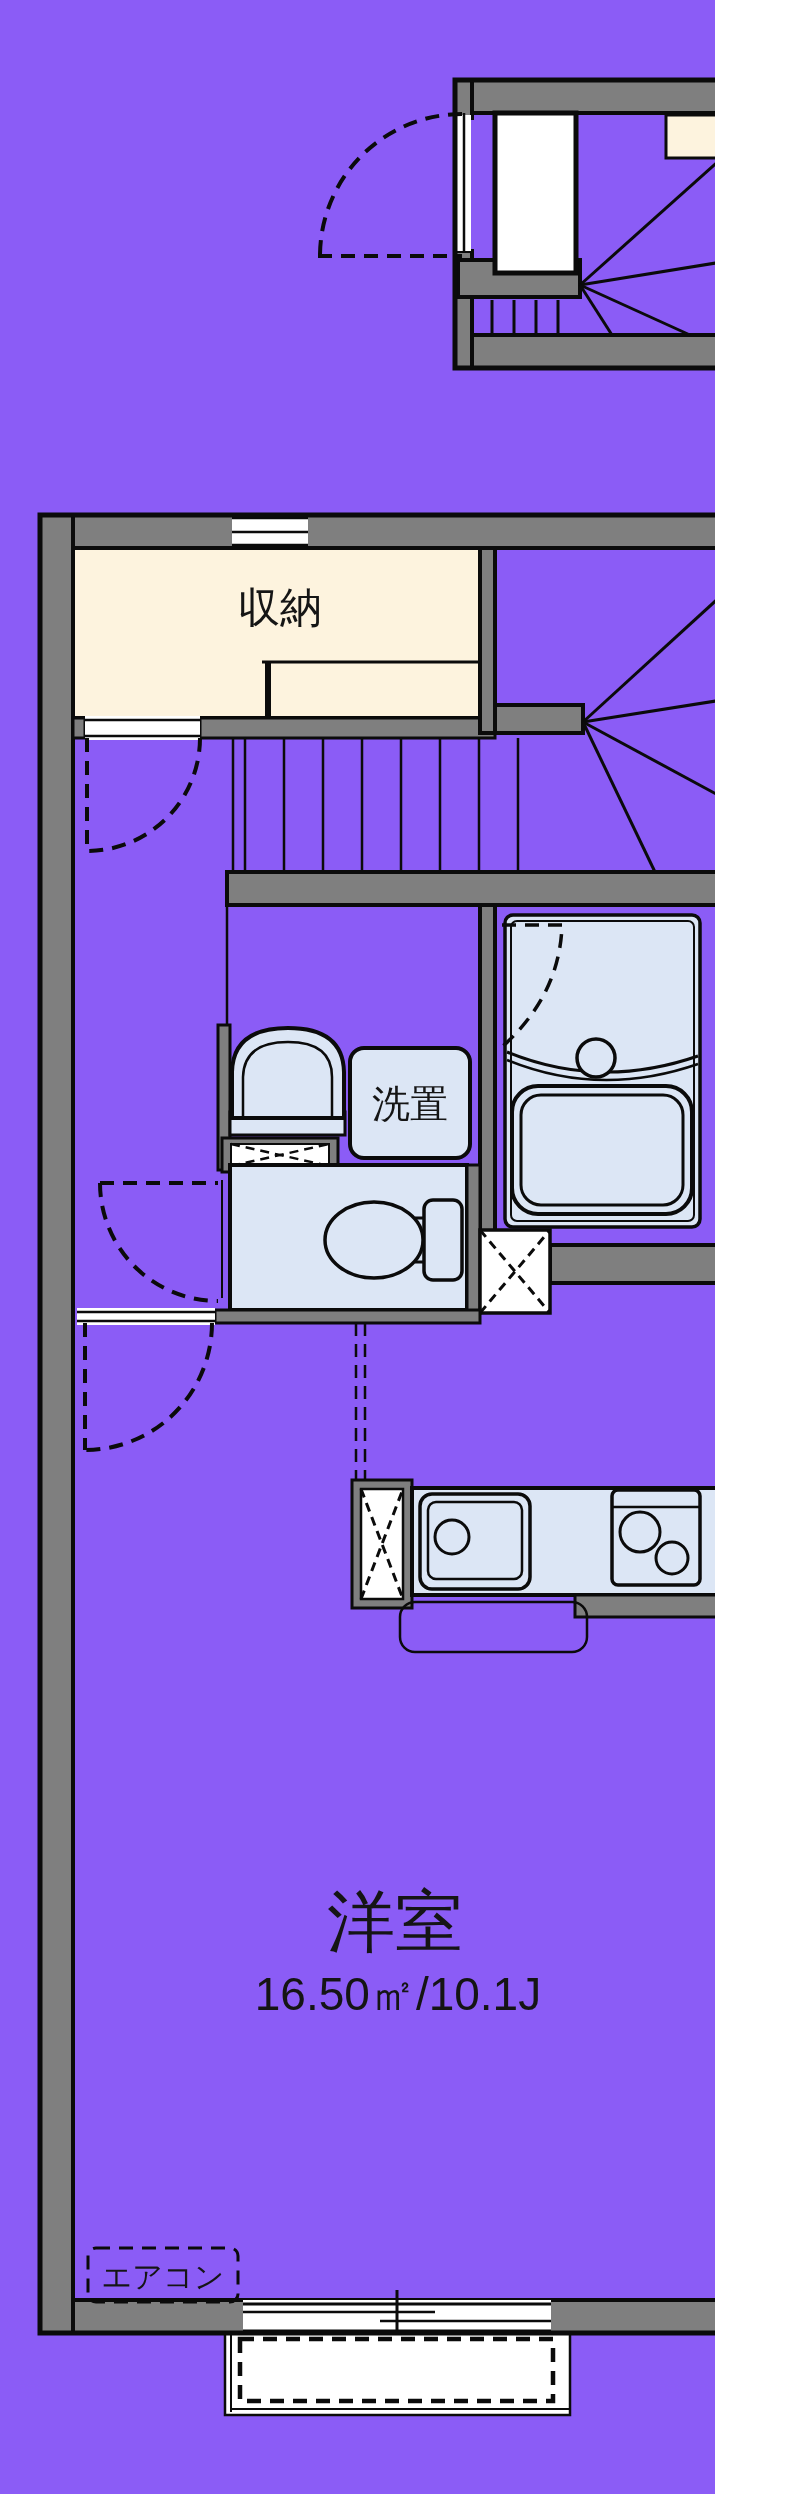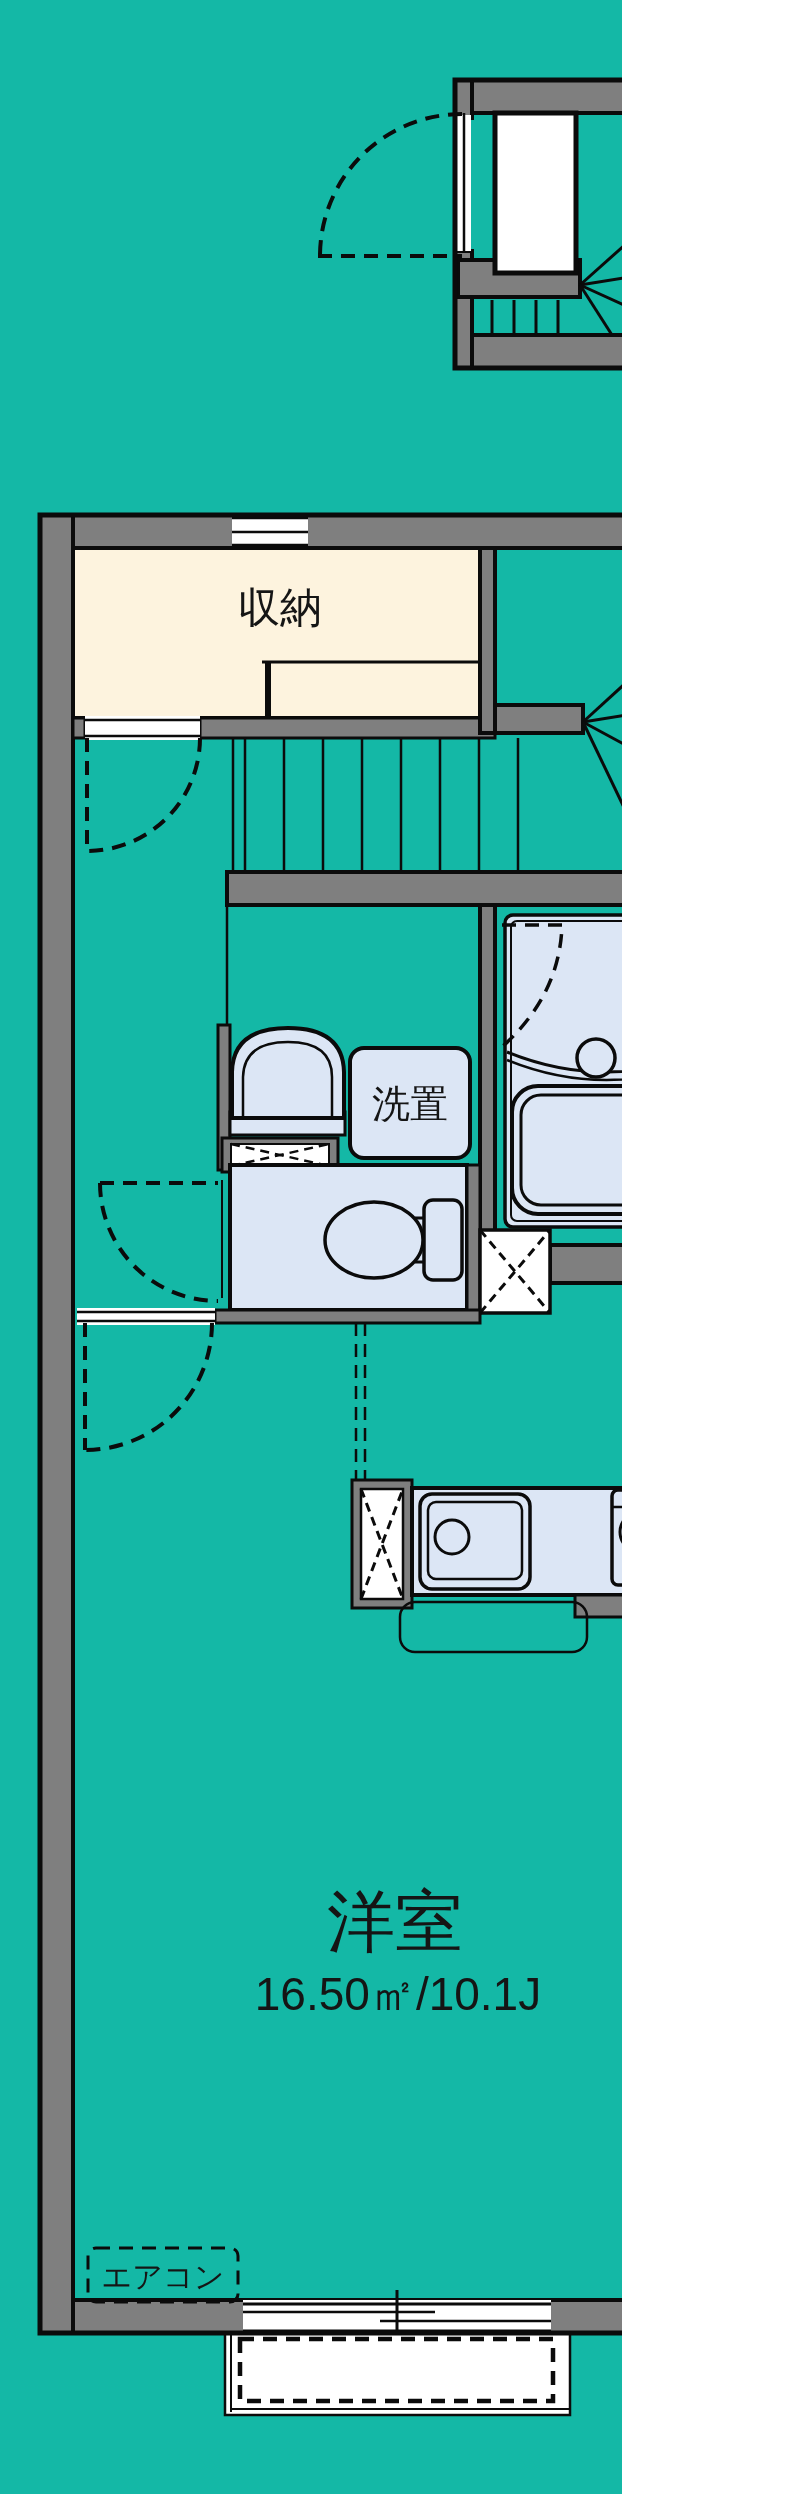--- a/index.html
+++ b/index.html
@@ -1,16 +1,16 @@
 <!DOCTYPE html>
 <html style="--color-wall: #7f7f7f; --color-outline: #0b0b0b; --color-closet: #fdf3de; --color-fixture: #dce6f5; --color-background: #ffffff;"><head>
 <meta charset="utf-8">
 <style>
   html,body{margin:0;padding:0;background:#ffffff;}
-  #stage{position:relative;width:622px;height:2494px;background:#14b8a6;overflow:hidden;}
+  #stage{position:relative;width:715px;height:2494px;background:#8b5cf6;overflow:hidden;}
   svg{display:block;}
   .w  { fill:var(--color-wall,#7f7f7f); stroke:#0b0b0b; stroke-width:4; }
   .w3 { fill:var(--color-wall,#7f7f7f); stroke:#0b0b0b; stroke-width:3; }
   .ln { stroke:#0b0b0b; fill:none; }
   .blue  { fill:var(--color-fixture,#dce6f5); stroke:#0b0b0b; }
   .cream { fill:var(--color-closet,#fdf3de); stroke:#0b0b0b; stroke-width:4; }
   .white { fill:#ffffff; stroke:none; }
   .dash  { stroke:#0b0b0b; fill:none; stroke-dasharray:14 9; }
   .xdash { stroke:#0b0b0b; fill:none; stroke-dasharray:9 6; }
   text{ font-family:"Liberation Sans","DejaVu Sans",sans-serif; fill:#151515; }

